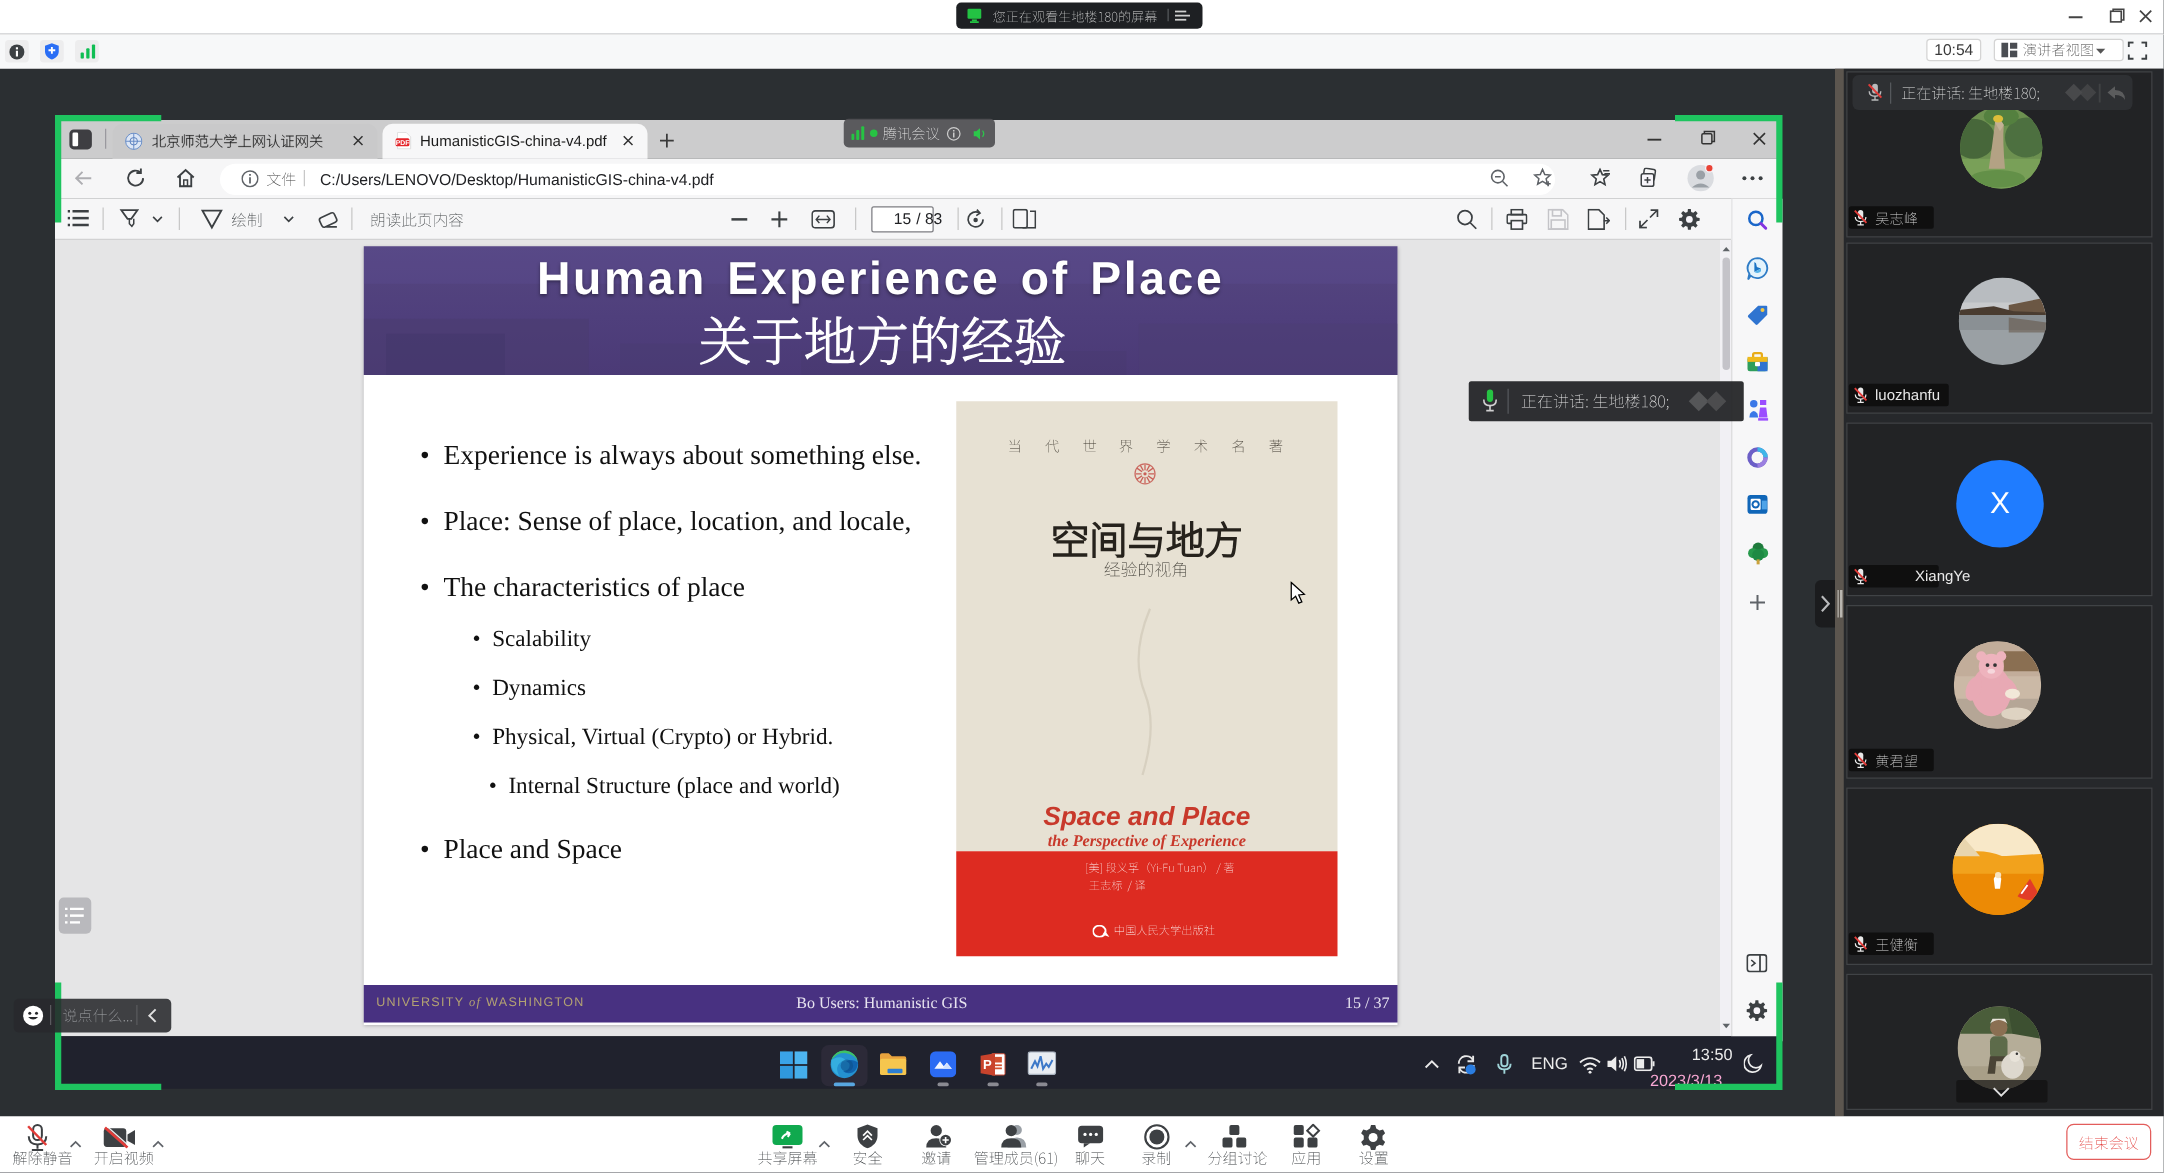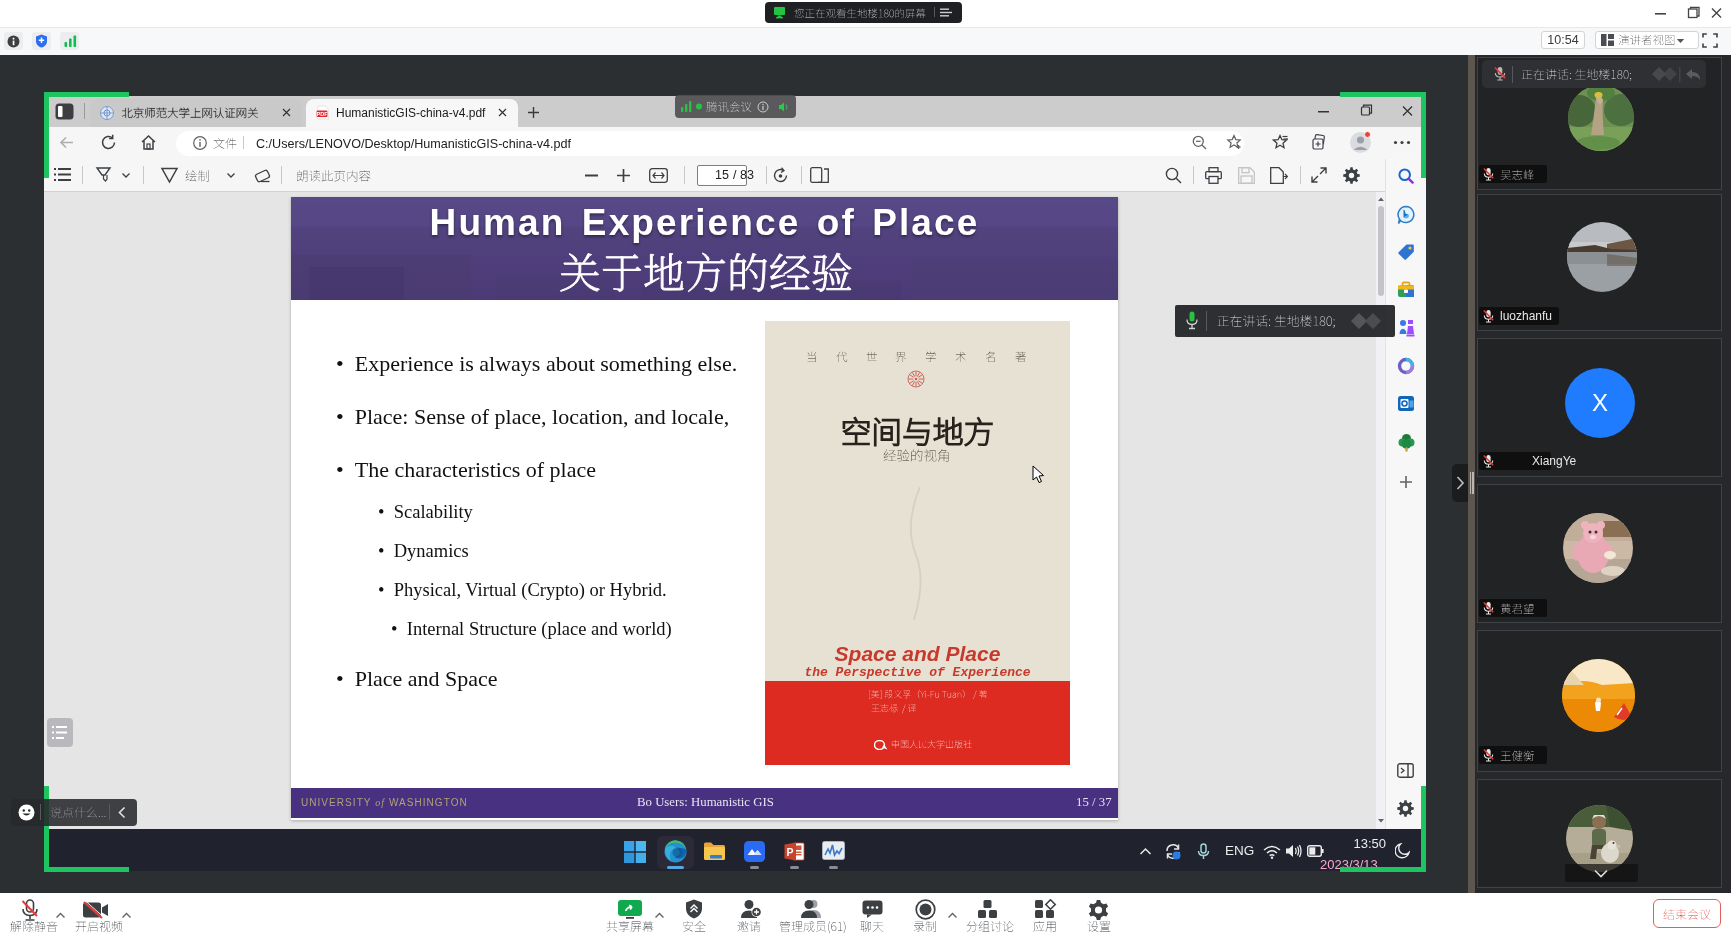--- a/index.html
+++ b/index.html
@@ -384,21 +384,21 @@
 <svg style="position:absolute;left:839.7px;top:407.9px;overflow:visible;" width="155" height="43" viewBox="0 -35.65 155 43.40">
     <path d="M15.1 -9.8L16.0 -9.8L16.0 0.8L15.1 0.8L15.1 -9.8ZM2.8 -21.7L28.3 -21.7L28.3 -16.2L27.4 -16.2L27.4 -20.8L3.7 -20.8L3.7 -15.3L2.8 -15.3L2.8 -21.7ZM5.3 -10.3L25.9 -10.3L25.9 -9.4L5.3 -9.4L5.3 -10.3ZM2.6 0.2L28.5 0.2L28.5 1.1L2.6 1.1L2.6 0.2ZM18.2 -17.5L18.8 -18.1Q20.0 -17.4 21.3 -16.7Q22.6 -15.9 23.8 -15.1Q25.1 -14.3 26.2 -13.6Q27.3 -12.8 28.0 -12.2L27.5 -11.6Q26.7 -12.2 25.6 -12.9Q24.6 -13.7 23.3 -14.5Q22.0 -15.3 20.7 -16.1Q19.4 -16.9 18.2 -17.5ZM12.1 -18.3L12.8 -17.8Q11.7 -16.7 10.3 -15.6Q9.0 -14.4 7.3 -13.3Q5.7 -12.3 3.8 -11.4L3.1 -12.1Q6.1 -13.3 8.3 -15.0Q10.6 -16.7 12.1 -18.3ZM13.8 -25.5L14.7 -25.9Q15.3 -24.8 16.0 -23.5Q16.7 -22.2 17.1 -21.4L16.1 -21.0Q15.8 -21.9 15.1 -23.2Q14.5 -24.5 13.8 -25.5ZM34.4 -19.2L35.3 -19.2L35.3 2.2L34.4 2.2L34.4 -19.2ZM34.9 -24.7L35.6 -25.1Q36.3 -24.5 37.1 -23.8Q37.8 -23.0 38.5 -22.3Q39.1 -21.6 39.5 -21.0L38.7 -20.5Q38.4 -21.1 37.8 -21.8Q37.1 -22.5 36.4 -23.3Q35.6 -24.1 34.9 -24.7ZM42.3 -23.8L58.2 -23.8L58.2 -22.9L42.3 -22.9L42.3 -23.8ZM57.6 -23.8L58.5 -23.8L58.5 0.5Q58.5 1.2 58.3 1.5Q58.1 1.8 57.7 2.0Q57.2 2.1 56.3 2.1Q55.4 2.1 54.0 2.1Q54.0 2.0 53.9 1.6Q53.8 1.3 53.6 1.1Q54.8 1.1 55.8 1.1Q56.7 1.1 57.0 1.1Q57.4 1.1 57.5 1.0Q57.6 0.9 57.6 0.6L57.6 -23.8ZM42.0 -9.6L42.0 -4.2L50.9 -4.2L50.9 -9.6L42.0 -9.6ZM42.0 -15.8L42.0 -10.5L50.9 -10.5L50.9 -15.8L42.0 -15.8ZM41.1 -16.7L51.8 -16.7L51.8 -3.3L41.1 -3.3L41.1 -16.7ZM68.0 -13.1L88.3 -13.1L88.3 -12.2L68.0 -12.2L68.0 -13.1ZM69.7 -20.9L88.8 -20.9L88.8 -20.0L69.7 -20.0L69.7 -20.9ZM64.0 -6.7L83.3 -6.7L83.3 -5.7L64.0 -5.7L64.0 -6.7ZM87.9 -13.1L88.9 -13.1Q88.9 -13.1 88.9 -13.0Q88.9 -12.9 88.9 -12.7Q88.9 -12.6 88.8 -12.5Q88.3 -8.0 87.9 -5.2Q87.4 -2.4 86.8 -0.9Q86.3 0.6 85.6 1.2Q85.2 1.6 84.7 1.7Q84.2 1.8 83.5 1.9Q82.7 1.9 81.3 1.8Q79.8 1.7 78.1 1.6Q78.1 1.4 78.1 1.1Q78.0 0.9 77.8 0.7Q79.6 0.9 81.2 0.9Q82.7 1.0 83.3 1.0Q83.9 1.0 84.3 0.9Q84.6 0.8 84.8 0.6Q85.5 0.1 86.0 -1.4Q86.6 -2.9 87.0 -5.7Q87.5 -8.4 87.9 -12.9L87.9 -13.1ZM70.5 -24.9L71.3 -24.8Q71.0 -23.3 70.6 -21.6Q70.3 -19.9 69.9 -18.1Q69.4 -16.4 69.1 -14.9Q68.7 -13.3 68.3 -12.2L67.4 -12.2Q67.7 -13.4 68.1 -14.9Q68.5 -16.5 69.0 -18.3Q69.4 -20.0 69.8 -21.7Q70.2 -23.4 70.5 -24.9ZM113.2 -25.8L114.1 -25.8L114.1 -4.4L113.2 -4.4L113.2 -25.8ZM102.9 -12.6L120.3 -19.9L120.7 -19.1L103.3 -11.8L102.9 -12.6ZM106.5 -23.0L107.5 -23.0L107.5 -1.6Q107.5 -0.8 107.7 -0.3Q107.9 0.1 108.5 0.3Q109.1 0.5 110.2 0.5Q110.5 0.5 111.4 0.5Q112.2 0.5 113.3 0.5Q114.5 0.5 115.6 0.5Q116.8 0.5 117.7 0.5Q118.6 0.5 119.1 0.5Q120.1 0.5 120.6 0.1Q121.1 -0.3 121.3 -1.4Q121.5 -2.5 121.5 -4.4Q121.8 -4.3 122.0 -4.2Q122.3 -4.1 122.5 -4.0Q122.4 -2.0 122.1 -0.8Q121.8 0.4 121.1 0.9Q120.4 1.4 119.0 1.4Q118.8 1.4 117.9 1.4Q117.0 1.4 115.8 1.4Q114.6 1.4 113.4 1.4Q112.2 1.4 111.4 1.4Q110.5 1.4 110.3 1.4Q108.9 1.4 108.1 1.1Q107.2 0.9 106.9 0.2Q106.5 -0.4 106.5 -1.6L106.5 -23.0ZM120.2 -19.7L119.8 -19.7L120.3 -20.1L120.5 -20.4L121.1 -20.1L121.1 -19.8Q121.1 -17.7 121.1 -15.6Q121.1 -13.6 121.0 -11.9Q121.0 -10.2 120.9 -9.0Q120.8 -7.8 120.7 -7.4Q120.5 -6.6 120.0 -6.2Q119.6 -5.9 118.9 -5.9Q118.4 -5.8 117.6 -5.8Q116.8 -5.8 116.3 -5.8Q116.3 -6.1 116.2 -6.3Q116.1 -6.6 116.0 -6.8Q116.7 -6.8 117.5 -6.7Q118.4 -6.7 118.6 -6.7Q119.1 -6.7 119.4 -6.9Q119.7 -7.1 119.8 -7.8Q119.9 -8.1 120.0 -9.3Q120.1 -10.4 120.1 -12.0Q120.1 -13.7 120.1 -15.6Q120.2 -17.6 120.2 -19.7ZM94.5 -18.0L104.0 -18.0L104.0 -17.1L94.5 -17.1L94.5 -18.0ZM98.9 -25.4L99.8 -25.4L99.8 -5.8L98.9 -5.8L98.9 -25.4ZM94.4 -4.2Q95.6 -4.7 97.2 -5.3Q98.7 -6.0 100.5 -6.7Q102.2 -7.5 104.0 -8.2L104.2 -7.3Q101.7 -6.3 99.2 -5.2Q96.7 -4.1 94.8 -3.3L94.4 -4.2ZM126.6 -20.0L152.6 -20.0L152.6 -19.1L126.6 -19.1L126.6 -20.0ZM135.8 -12.9L148.6 -12.9L148.6 -12.0L135.8 -12.0L135.8 -12.9ZM148.3 -12.9L149.3 -12.9Q149.3 -12.9 149.3 -12.8Q149.3 -12.7 149.3 -12.5Q149.3 -12.4 149.2 -12.3Q148.9 -7.7 148.5 -5.0Q148.2 -2.2 147.8 -0.8Q147.4 0.6 146.8 1.2Q146.4 1.6 146.0 1.7Q145.5 1.9 144.8 1.9Q144.1 1.9 142.7 1.9Q141.3 1.8 139.7 1.7Q139.7 1.5 139.6 1.2Q139.5 1.0 139.4 0.8Q141.1 0.9 142.6 1.0Q144.1 1.0 144.6 1.0Q145.1 1.0 145.5 1.0Q145.8 0.9 146.0 0.7Q146.5 0.2 146.9 -1.2Q147.3 -2.6 147.7 -5.4Q148.0 -8.2 148.3 -12.7L148.3 -12.9ZM135.7 -19.6L136.6 -19.6Q136.5 -17.2 136.3 -14.7Q136.0 -12.1 135.4 -9.7Q134.8 -7.2 133.7 -5.0Q132.7 -2.8 130.9 -0.9Q129.1 0.9 126.5 2.2Q126.4 2.0 126.1 1.9Q125.9 1.7 125.8 1.6Q128.4 0.3 130.1 -1.5Q131.8 -3.3 132.9 -5.4Q134.0 -7.6 134.5 -10.0Q135.1 -12.4 135.3 -14.8Q135.6 -17.3 135.7 -19.6ZM138.4 -25.4L139.2 -25.7Q139.9 -24.6 140.5 -23.3Q141.2 -21.9 141.5 -21.0L140.6 -20.6Q140.3 -21.5 139.7 -22.9Q139.0 -24.2 138.4 -25.4Z" fill="#26221c" stroke="#26221c" stroke-width="1.8"></path>
   </svg>
 <svg style="position:absolute;left:883.2px;top:444.5px;overflow:visible;" width="68" height="19" viewBox="0 -15.52 68 18.90">
     <path d="M0.9 -2.6Q0.9 -2.7 0.8 -2.8Q0.8 -2.8 0.8 -2.9Q0.8 -3.0 0.7 -3.1Q0.9 -3.1 1.2 -3.4Q1.4 -3.6 1.7 -4.0Q1.9 -4.2 2.3 -4.6Q2.6 -5.0 3.0 -5.6Q3.5 -6.2 3.9 -6.9Q4.4 -7.6 4.8 -8.3L5.2 -8.1Q4.3 -6.6 3.3 -5.3Q2.3 -3.9 1.3 -2.9L1.3 -2.9Q1.3 -2.9 1.2 -2.9Q1.1 -2.9 1.1 -2.8Q1.0 -2.8 0.9 -2.7Q0.9 -2.7 0.9 -2.6ZM0.9 -2.6L0.9 -3.0L1.2 -3.2L5.0 -4.0Q5.0 -3.9 5.0 -3.8Q5.0 -3.7 5.0 -3.6Q3.7 -3.3 2.9 -3.2Q2.1 -3.0 1.7 -2.9Q1.3 -2.8 1.1 -2.7Q1.0 -2.7 0.9 -2.6ZM0.8 -5.8Q0.8 -5.9 0.8 -6.0Q0.7 -6.1 0.7 -6.1Q0.7 -6.2 0.6 -6.3Q0.8 -6.3 1.0 -6.6Q1.2 -6.8 1.4 -7.2Q1.5 -7.3 1.8 -7.7Q2.1 -8.1 2.4 -8.7Q2.7 -9.2 3.0 -9.9Q3.3 -10.5 3.5 -11.2L3.9 -11.0Q3.5 -10.1 3.1 -9.2Q2.6 -8.3 2.2 -7.6Q1.7 -6.8 1.2 -6.1L1.2 -6.1Q1.2 -6.1 1.1 -6.1Q1.1 -6.1 1.0 -6.0Q0.9 -6.0 0.9 -5.9Q0.8 -5.9 0.8 -5.8ZM0.8 -5.8L0.8 -6.2L1.1 -6.4L4.0 -6.8Q4.0 -6.7 4.0 -6.6Q4.0 -6.5 4.0 -6.4Q3.0 -6.3 2.4 -6.2Q1.8 -6.1 1.5 -6.0Q1.1 -5.9 1.0 -5.9Q0.9 -5.9 0.8 -5.8ZM0.7 -0.5Q1.2 -0.6 1.9 -0.8Q2.7 -1.0 3.5 -1.2Q4.3 -1.4 5.1 -1.6L5.1 -1.2Q4.0 -0.9 2.8 -0.6Q1.6 -0.3 0.8 -0.1L0.7 -0.5ZM5.7 -10.4L11.3 -10.4L11.3 -10.0L5.7 -10.0L5.7 -10.4ZM11.2 -10.4L11.2 -10.4L11.3 -10.5L11.6 -10.3Q11.2 -9.4 10.4 -8.6Q9.7 -7.8 8.8 -7.2Q7.9 -6.5 6.9 -6.0Q6.0 -5.5 5.1 -5.2Q5.1 -5.2 5.0 -5.3Q5.0 -5.3 4.9 -5.4Q4.9 -5.4 4.8 -5.5Q5.7 -5.8 6.6 -6.3Q7.5 -6.8 8.4 -7.4Q9.3 -8.0 10.0 -8.8Q10.7 -9.5 11.2 -10.3L11.2 -10.4ZM5.0 0.1L12.9 0.1L12.9 0.5L5.0 0.5L5.0 0.1ZM8.7 -4.2L9.1 -4.2L9.1 0.4L8.7 0.4L8.7 -4.2ZM5.8 -4.4L12.3 -4.4L12.3 -4.0L5.8 -4.0L5.8 -4.4ZM8.7 -7.3L8.9 -7.6Q9.6 -7.3 10.3 -6.9Q11.1 -6.6 11.7 -6.3Q12.4 -5.9 12.9 -5.6L12.6 -5.3Q12.2 -5.6 11.5 -5.9Q10.9 -6.3 10.1 -6.6Q9.4 -7.0 8.7 -7.3ZM18.5 -4.9L18.9 -4.9Q18.9 -4.9 18.9 -4.8Q18.9 -4.7 18.9 -4.6Q18.8 -2.8 18.7 -1.8Q18.5 -0.8 18.4 -0.2Q18.2 0.3 18.0 0.5Q17.9 0.7 17.7 0.7Q17.5 0.8 17.3 0.8Q17.0 0.8 16.6 0.8Q16.2 0.8 15.7 0.7Q15.7 0.6 15.6 0.5Q15.6 0.4 15.5 0.3Q16.1 0.4 16.6 0.4Q17.0 0.4 17.2 0.4Q17.4 0.4 17.5 0.4Q17.6 0.4 17.7 0.3Q17.9 0.1 18.0 -0.4Q18.2 -1.0 18.3 -2.0Q18.4 -3.1 18.5 -4.8L18.5 -4.9ZM14.1 -1.7Q14.8 -1.9 15.8 -2.2Q16.7 -2.5 17.8 -2.8L17.8 -2.4Q16.9 -2.1 15.9 -1.8Q15.0 -1.5 14.2 -1.3L14.1 -1.7ZM14.6 -10.5L18.2 -10.5L18.2 -10.1L14.6 -10.1L14.6 -10.5ZM18.0 -10.5L18.4 -10.5Q18.4 -9.8 18.3 -9.0Q18.2 -8.2 18.1 -7.4Q18.1 -6.6 18.0 -5.9Q17.9 -5.2 17.8 -4.7L17.4 -4.6Q17.5 -5.2 17.6 -5.9Q17.7 -6.6 17.8 -7.4Q17.8 -8.2 17.9 -9.0Q18.0 -9.8 18.0 -10.5ZM15.2 -9.0L15.6 -9.0Q15.5 -8.2 15.5 -7.4Q15.4 -6.6 15.3 -5.8Q15.2 -5.0 15.1 -4.5L14.7 -4.5Q14.8 -5.0 14.9 -5.8Q15.0 -6.6 15.1 -7.5Q15.2 -8.3 15.2 -9.0ZM14.9 -4.9L18.7 -4.9L18.7 -4.5L14.9 -4.5L14.9 -4.9ZM22.8 -10.7Q23.2 -10.0 23.8 -9.1Q24.4 -8.3 25.1 -7.6Q25.9 -6.9 26.5 -6.3Q26.5 -6.3 26.4 -6.3Q26.4 -6.2 26.3 -6.2Q26.3 -6.1 26.2 -6.1Q25.6 -6.6 24.8 -7.4Q24.1 -8.1 23.5 -9.0Q22.9 -9.8 22.5 -10.6L22.8 -10.7ZM22.7 -11.2L23.1 -11.2Q22.6 -10.1 22.0 -9.1Q21.4 -8.2 20.6 -7.4Q19.9 -6.6 19.0 -6.0Q19.0 -6.1 19.0 -6.1Q18.9 -6.2 18.9 -6.2Q18.8 -6.3 18.8 -6.3Q19.6 -6.9 20.3 -7.6Q21.1 -8.4 21.7 -9.3Q22.3 -10.2 22.7 -11.2ZM20.7 -7.0L24.6 -7.0L24.6 -6.6L20.7 -6.6L20.7 -7.0ZM19.9 -5.1L20.2 -5.1Q20.5 -4.6 20.7 -4.0Q20.9 -3.4 21.1 -2.9Q21.2 -2.3 21.3 -1.8L20.9 -1.8Q20.8 -2.2 20.7 -2.8Q20.5 -3.3 20.3 -3.9Q20.1 -4.5 19.9 -5.1ZM22.3 -5.4L22.7 -5.4Q22.8 -4.9 22.9 -4.3Q23.1 -3.7 23.1 -3.2Q23.2 -2.6 23.3 -2.2L22.9 -2.1Q22.9 -2.5 22.8 -3.1Q22.7 -3.7 22.6 -4.3Q22.5 -4.9 22.3 -5.4ZM25.5 -5.1L25.9 -5.0Q25.6 -4.2 25.1 -3.3Q24.7 -2.4 24.3 -1.5Q23.9 -0.6 23.4 -0.0L23.1 -0.1Q23.4 -0.6 23.7 -1.2Q24.1 -1.9 24.4 -2.6Q24.7 -3.2 25.0 -3.9Q25.3 -4.6 25.5 -5.1ZM19.4 -0.2L26.1 -0.2L26.1 0.2L19.4 0.2L19.4 -0.2ZM28.6 -9.1L32.7 -9.1L32.7 -0.5L28.6 -0.5L28.6 -0.9L32.3 -0.9L32.3 -8.7L28.6 -8.7L28.6 -9.1ZM28.3 -9.1L28.8 -9.1L28.8 0.6L28.3 0.6L28.3 -9.1ZM28.5 -5.2L32.5 -5.2L32.5 -4.8L28.5 -4.8L28.5 -5.2ZM30.6 -11.3L31.0 -11.1Q30.8 -10.6 30.6 -9.9Q30.3 -9.3 30.1 -8.9L29.8 -9.0Q29.9 -9.3 30.1 -9.7Q30.2 -10.1 30.4 -10.5Q30.5 -10.9 30.6 -11.3ZM34.7 -9.0L39.1 -9.0L39.1 -8.6L34.7 -8.6L34.7 -9.0ZM38.9 -9.0L39.3 -9.0Q39.3 -9.0 39.3 -9.0Q39.3 -8.9 39.3 -8.8Q39.3 -8.8 39.3 -8.7Q39.2 -6.4 39.1 -4.8Q39.1 -3.1 38.9 -2.1Q38.8 -1.1 38.7 -0.5Q38.5 -0.0 38.3 0.2Q38.2 0.4 38.0 0.5Q37.8 0.6 37.5 0.6Q37.2 0.6 36.7 0.6Q36.1 0.6 35.6 0.5Q35.6 0.4 35.5 0.3Q35.5 0.2 35.4 0.1Q36.1 0.2 36.7 0.2Q37.2 0.2 37.4 0.2Q37.6 0.2 37.8 0.2Q37.9 0.1 38.0 0.0Q38.2 -0.2 38.3 -0.7Q38.4 -1.3 38.5 -2.3Q38.7 -3.3 38.7 -4.9Q38.8 -6.6 38.9 -8.9L38.9 -9.0ZM35.2 -11.3L35.6 -11.2Q35.4 -10.2 35.1 -9.3Q34.8 -8.3 34.4 -7.5Q34.0 -6.7 33.5 -6.0Q33.5 -6.0 33.4 -6.1Q33.4 -6.1 33.3 -6.2Q33.2 -6.2 33.2 -6.2Q33.6 -6.9 34.0 -7.7Q34.4 -8.5 34.7 -9.4Q35.0 -10.4 35.2 -11.3ZM34.7 -5.9L35.0 -6.1Q35.4 -5.6 35.9 -5.1Q36.3 -4.5 36.7 -3.9Q37.0 -3.4 37.3 -3.0L36.9 -2.8Q36.7 -3.2 36.3 -3.7Q36.0 -4.3 35.5 -4.9Q35.1 -5.4 34.7 -5.9ZM46.8 -10.5L52.4 -10.5L52.4 -3.3L52.1 -3.3L52.1 -10.1L47.2 -10.1L47.2 -3.3L46.8 -3.3L46.8 -10.5ZM49.7 -3.7L50.1 -3.7L50.1 -0.1Q50.1 0.2 50.2 0.3Q50.3 0.4 50.7 0.4L52.2 0.4Q52.5 0.4 52.7 0.2Q52.8 -0.0 52.9 -0.5Q52.9 -1.0 53.0 -2.1Q53.1 -2.0 53.2 -1.9Q53.3 -1.9 53.4 -1.9Q53.3 -0.8 53.2 -0.2Q53.1 0.3 52.9 0.5Q52.7 0.7 52.2 0.7L50.7 0.7Q50.1 0.7 49.9 0.6Q49.7 0.4 49.7 -0.1L49.7 -3.7ZM49.3 -8.9L49.7 -8.9L49.7 -5.7Q49.7 -4.9 49.6 -4.0Q49.4 -3.1 49.0 -2.2Q48.6 -1.3 47.8 -0.5Q47.0 0.3 45.7 1.0Q45.7 0.9 45.7 0.9Q45.6 0.8 45.6 0.7Q45.5 0.7 45.5 0.6Q46.8 -0.0 47.5 -0.8Q48.3 -1.6 48.7 -2.4Q49.1 -3.2 49.2 -4.1Q49.3 -4.9 49.3 -5.7L49.3 -8.9ZM41.5 -8.8L45.4 -8.8L45.4 -8.4L41.5 -8.4L41.5 -8.8ZM43.4 -5.5L43.8 -5.9L43.8 0.9L43.4 0.9L43.4 -5.5ZM43.8 -5.9Q43.9 -5.8 44.2 -5.4Q44.5 -5.1 44.8 -4.8Q45.2 -4.4 45.4 -4.1Q45.7 -3.8 45.8 -3.6L45.5 -3.3Q45.4 -3.5 45.1 -3.8Q44.9 -4.1 44.5 -4.5Q44.2 -4.9 44.0 -5.2Q43.7 -5.5 43.5 -5.7L43.8 -5.9ZM45.3 -8.8L45.4 -8.8L45.5 -8.9L45.7 -8.7Q45.3 -7.6 44.6 -6.6Q43.9 -5.5 43.1 -4.7Q42.3 -3.8 41.5 -3.2Q41.5 -3.3 41.4 -3.3Q41.4 -3.4 41.3 -3.4Q41.2 -3.5 41.2 -3.5Q42.0 -4.1 42.8 -4.9Q43.6 -5.8 44.3 -6.7Q44.9 -7.7 45.3 -8.7L45.3 -8.8ZM42.9 -11.0L43.2 -11.2Q43.6 -10.8 44.0 -10.3Q44.4 -9.9 44.6 -9.5L44.2 -9.2Q44.1 -9.6 43.7 -10.1Q43.3 -10.6 42.9 -11.0ZM56.9 -8.1L65.4 -8.1L65.4 -7.7L56.9 -7.7L56.9 -8.1ZM56.9 -5.4L65.3 -5.4L65.3 -5.0L56.9 -5.0L56.9 -5.4ZM56.6 -2.7L65.3 -2.7L65.3 -2.3L56.6 -2.3L56.6 -2.7ZM56.7 -8.1L57.1 -8.1L57.1 -4.8Q57.1 -4.1 57.0 -3.4Q57.0 -2.6 56.8 -1.8Q56.6 -1.1 56.2 -0.3Q55.8 0.4 55.2 1.1Q55.2 1.0 55.2 0.9Q55.1 0.9 55.1 0.8Q55.0 0.8 55.0 0.8Q55.7 -0.0 56.1 -1.0Q56.5 -2.0 56.6 -3.0Q56.7 -4.0 56.7 -4.8L56.7 -8.1ZM65.2 -8.1L65.6 -8.1L65.6 0.1Q65.6 0.4 65.5 0.6Q65.4 0.7 65.1 0.8Q64.9 0.9 64.3 0.9Q63.8 0.9 62.9 0.9Q62.9 0.8 62.9 0.7Q62.9 0.7 62.8 0.6Q62.8 0.5 62.7 0.4Q63.3 0.5 63.7 0.5Q64.1 0.5 64.4 0.5Q64.7 0.4 64.9 0.4Q65.0 0.4 65.1 0.4Q65.2 0.3 65.2 0.1L65.2 -8.1ZM60.8 -8.0L61.2 -8.0L61.2 0.7L60.8 0.7L60.8 -8.0ZM58.4 -10.2L63.1 -10.2L63.1 -9.8L58.4 -9.8L58.4 -10.2ZM59.0 -11.2L59.4 -11.1Q59.0 -10.4 58.4 -9.6Q57.8 -8.8 57.0 -8.0Q56.2 -7.2 55.2 -6.5Q55.2 -6.5 55.1 -6.6Q55.1 -6.6 55.0 -6.7Q55.0 -6.7 54.9 -6.8Q55.9 -7.4 56.7 -8.2Q57.4 -9.0 58.0 -9.8Q58.6 -10.5 59.0 -11.2ZM63.0 -10.2L63.0 -10.2L63.1 -10.2L63.4 -10.0Q63.2 -9.6 62.9 -9.2Q62.6 -8.8 62.3 -8.5Q62.0 -8.1 61.7 -7.8Q61.7 -7.8 61.6 -7.9Q61.5 -8.0 61.4 -8.0Q61.7 -8.2 62.0 -8.6Q62.3 -9.0 62.5 -9.4Q62.8 -9.8 63.0 -10.1L63.0 -10.2Z" fill="#33302a"></path>
   </svg>
 <svg class="abs" style="left:890px;top:485px" width="60" height="140" viewBox="0 0 60 140">
     <path d="M30 2 Q14 40 26 70 Q36 95 24 135" fill="none" stroke="#d3ccbc" stroke-width="1.8" opacity="0.8"></path>
   </svg>
 <div class="abs" style="left:765px;top:642px;width:305px;text-align:center;font-family:'Liberation Sans',sans-serif;font-style:italic;font-weight:bold;font-size:21px;color:#c8392b;">Space and Place</div>
-<div class="abs" style="left:765px;top:665px;width:305px;text-align:center;font-family:Liberation Mono, monospace;font-style:italic;font-weight:bold;font-size:13px;color:#c8392b;">the Perspective of Experience</div>
+<div class="abs" style="left:765px;top:665px;width:305px;text-align:center;font-family:Liberation Serif, serif;font-style:italic;font-weight:bold;font-size:13px;color:#c8392b;">the Perspective of Experience</div>
 <svg style="position:absolute;left:868.0px;top:686.6px;overflow:visible;" width="121" height="13" viewBox="0 -10.35 121 12.60">
     <path d="M1.0 1.5L1.0 -7.0L2.5 -7.0L2.5 -6.8L1.2 -6.8L1.2 1.3L2.5 1.3L2.5 1.5L1.0 1.5ZM3.6 -6.1L10.8 -6.1L10.8 -5.8L3.6 -5.8L3.6 -6.1ZM4.1 -4.8L10.3 -4.8L10.3 -4.5L4.1 -4.5L4.1 -4.8ZM3.4 -2.3L11.1 -2.3L11.1 -2.0L3.4 -2.0L3.4 -2.3ZM3.3 -3.5L11.2 -3.5L11.2 -3.2L3.3 -3.2L3.3 -3.5ZM7.0 -6.0L7.3 -6.0L7.3 -3.4L7.0 -3.4L7.0 -6.0ZM4.8 -7.4L5.0 -7.5Q5.3 -7.2 5.6 -6.9Q5.8 -6.5 5.9 -6.2L5.7 -6.1Q5.6 -6.4 5.3 -6.7Q5.1 -7.1 4.8 -7.4ZM9.3 -7.5L9.5 -7.3Q9.3 -7.0 9.0 -6.5Q8.7 -6.1 8.5 -5.8L8.3 -6.0Q8.4 -6.2 8.6 -6.4Q8.8 -6.7 9.0 -7.0Q9.1 -7.3 9.3 -7.5ZM7.1 -3.4L7.3 -3.4Q7.3 -2.7 7.1 -2.2Q7.0 -1.6 6.7 -1.2Q6.4 -0.7 6.0 -0.4Q5.5 -0.0 4.9 0.2Q4.2 0.4 3.3 0.6Q3.3 0.6 3.3 0.5Q3.2 0.5 3.2 0.4Q3.2 0.4 3.2 0.4Q4.1 0.2 4.7 -0.0Q5.3 -0.3 5.8 -0.6Q6.2 -0.9 6.5 -1.3Q6.7 -1.7 6.9 -2.3Q7.0 -2.8 7.1 -3.4ZM7.4 -2.2Q7.8 -1.2 8.8 -0.5Q9.8 0.1 11.2 0.3Q11.1 0.4 11.1 0.4Q11.1 0.4 11.0 0.5Q11.0 0.5 11.0 0.6Q10.1 0.4 9.3 0.0Q8.5 -0.3 8.0 -0.9Q7.4 -1.4 7.1 -2.1L7.4 -2.2ZM11.9 1.5L11.9 1.3L13.1 1.3L13.1 -6.8L11.9 -6.8L11.9 -7.0L13.4 -7.0L13.4 1.5L11.9 1.5ZM21.5 -7.2L23.4 -7.2L23.4 -6.9L21.5 -6.9L21.5 -7.2ZM20.6 -3.3L23.8 -3.3L23.8 -3.1L20.6 -3.1L20.6 -3.3ZM17.7 -5.2L20.1 -5.2L20.1 -4.9L17.7 -4.9L17.7 -5.2ZM17.7 -3.3L20.1 -3.3L20.1 -3.1L17.7 -3.1L17.7 -3.3ZM21.2 -3.1Q21.5 -2.3 22.0 -1.6Q22.5 -0.9 23.3 -0.4Q24.0 0.1 24.9 0.4Q24.9 0.4 24.8 0.4Q24.8 0.5 24.8 0.5Q24.7 0.5 24.7 0.6Q23.4 0.2 22.4 -0.8Q21.4 -1.7 20.9 -3.0L21.2 -3.1ZM16.8 -1.2Q17.2 -1.3 17.7 -1.4Q18.3 -1.4 18.9 -1.6Q19.6 -1.7 20.2 -1.8L20.2 -1.5Q19.3 -1.3 18.4 -1.2Q17.5 -1.1 16.8 -0.9L16.8 -1.2ZM19.9 -7.5L20.2 -7.3Q19.8 -7.1 19.4 -7.0Q19.0 -6.9 18.6 -6.7Q18.1 -6.6 17.7 -6.5Q17.7 -6.6 17.6 -6.6Q17.6 -6.7 17.6 -6.7Q18.0 -6.8 18.4 -7.0Q18.9 -7.1 19.3 -7.2Q19.6 -7.3 19.9 -7.5ZM21.3 -7.2L21.6 -7.2L21.6 -6.1Q21.6 -5.7 21.5 -5.3Q21.4 -4.9 21.2 -4.5Q20.9 -4.1 20.5 -3.8Q20.4 -3.8 20.4 -3.8Q20.4 -3.9 20.3 -3.9Q20.3 -3.9 20.3 -3.9Q20.7 -4.3 21.0 -4.6Q21.2 -5.0 21.3 -5.4Q21.3 -5.8 21.3 -6.1L21.3 -7.2ZM23.8 -3.3L23.8 -3.3L23.9 -3.4L24.1 -3.3Q23.8 -2.1 23.2 -1.3Q22.6 -0.6 21.8 -0.1Q21.0 0.4 20.1 0.7Q20.1 0.6 20.0 0.6Q20.0 0.5 20.0 0.5Q19.9 0.5 19.9 0.4Q20.8 0.2 21.6 -0.3Q22.3 -0.7 22.9 -1.5Q23.5 -2.2 23.8 -3.3L23.8 -3.3ZM17.6 -6.8L17.8 -6.7L17.8 0.6L17.6 0.6L17.6 -6.8ZM23.2 -7.2L23.5 -7.2L23.5 -4.7Q23.5 -4.5 23.5 -4.5Q23.6 -4.4 23.7 -4.4Q23.7 -4.4 23.9 -4.4Q24.1 -4.4 24.3 -4.4Q24.4 -4.4 24.5 -4.4Q24.6 -4.4 24.7 -4.4Q24.8 -4.4 24.9 -4.4Q24.9 -4.4 24.9 -4.3Q24.9 -4.3 24.9 -4.2Q24.8 -4.2 24.7 -4.2Q24.6 -4.2 24.5 -4.2Q24.4 -4.2 24.3 -4.2Q24.1 -4.2 23.9 -4.2Q23.7 -4.2 23.7 -4.2Q23.5 -4.2 23.4 -4.3Q23.3 -4.3 23.3 -4.4Q23.2 -4.5 23.2 -4.7L23.2 -7.2ZM27.0 -6.6Q27.5 -5.4 28.2 -4.3Q28.9 -3.2 29.8 -2.3Q30.7 -1.4 31.7 -0.7Q32.7 0.0 33.9 0.4Q33.9 0.4 33.8 0.5Q33.8 0.5 33.8 0.6Q33.7 0.6 33.7 0.6Q32.5 0.2 31.5 -0.5Q30.5 -1.2 29.6 -2.2Q28.7 -3.1 28.0 -4.2Q27.3 -5.3 26.8 -6.5L27.0 -6.6ZM32.6 -6.8L32.9 -6.7Q32.4 -5.5 31.8 -4.4Q31.2 -3.3 30.3 -2.3Q29.5 -1.4 28.4 -0.7Q27.3 0.1 25.9 0.6Q25.9 0.5 25.9 0.5Q25.8 0.4 25.8 0.4Q27.1 -0.1 28.2 -0.9Q29.3 -1.6 30.1 -2.5Q31.0 -3.4 31.6 -4.5Q32.2 -5.6 32.6 -6.8ZM29.3 -7.4L29.6 -7.5Q29.7 -7.2 29.9 -6.8Q30.1 -6.4 30.2 -6.0Q30.3 -5.7 30.4 -5.4L30.2 -5.3Q30.1 -5.6 30.0 -5.9Q29.8 -6.3 29.7 -6.7Q29.5 -7.1 29.3 -7.4ZM34.9 -2.3L42.8 -2.3L42.8 -2.0L34.9 -2.0L34.9 -2.3ZM35.9 -4.3L41.3 -4.3L41.3 -4.0L35.9 -4.0L35.9 -4.3ZM38.8 -2.9L39.1 -2.9L39.1 0.2Q39.1 0.3 39.0 0.4Q39.0 0.5 38.8 0.6Q38.6 0.6 38.3 0.6Q37.9 0.6 37.3 0.6Q37.3 0.5 37.3 0.5Q37.2 0.4 37.2 0.3Q37.5 0.4 37.8 0.4Q38.1 0.4 38.3 0.4Q38.5 0.4 38.6 0.3Q38.7 0.3 38.8 0.3Q38.8 0.3 38.8 0.2L38.8 -2.9ZM41.2 -4.3L41.2 -4.3L41.3 -4.3L41.5 -4.2Q41.2 -3.9 40.8 -3.6Q40.3 -3.3 39.9 -3.1Q39.4 -2.8 39.0 -2.7Q39.0 -2.7 38.9 -2.8Q38.8 -2.8 38.8 -2.9Q39.2 -3.0 39.7 -3.2Q40.1 -3.5 40.5 -3.7Q40.9 -4.0 41.2 -4.2L41.2 -4.3ZM41.9 -7.5L42.2 -7.3Q41.6 -7.2 40.8 -7.1Q40.0 -6.9 39.1 -6.9Q38.3 -6.8 37.3 -6.7Q36.4 -6.7 35.6 -6.6Q35.6 -6.7 35.5 -6.8Q35.5 -6.8 35.5 -6.9Q36.3 -6.9 37.2 -7.0Q38.1 -7.0 39.0 -7.1Q39.9 -7.2 40.6 -7.3Q41.4 -7.4 41.9 -7.5ZM35.8 -6.2L36.0 -6.3Q36.3 -5.9 36.5 -5.5Q36.8 -5.0 36.9 -4.7L36.6 -4.6Q36.5 -4.9 36.3 -5.4Q36.0 -5.8 35.8 -6.2ZM38.3 -6.4L38.5 -6.4Q38.7 -6.1 38.9 -5.6Q39.1 -5.2 39.2 -4.9L38.9 -4.8Q38.8 -5.1 38.6 -5.5Q38.5 -6.0 38.3 -6.4ZM41.7 -6.6L42.0 -6.5Q41.7 -6.0 41.3 -5.5Q41.0 -5.0 40.7 -4.6L40.5 -4.7Q40.7 -5.0 40.9 -5.3Q41.1 -5.6 41.3 -6.0Q41.5 -6.3 41.7 -6.6ZM49.9 -3.4Q49.9 -4.2 50.1 -5.0Q50.3 -5.7 50.7 -6.4Q51.1 -7.0 51.7 -7.7L51.9 -7.5Q51.4 -6.9 51.0 -6.2Q50.6 -5.6 50.4 -4.9Q50.2 -4.2 50.2 -3.4Q50.2 -2.7 50.4 -2.0Q50.6 -1.3 51.0 -0.6Q51.4 0.1 51.9 0.6L51.7 0.8Q51.1 0.2 50.7 -0.5Q50.3 -1.2 50.1 -1.9Q49.9 -2.6 49.9 -3.4ZM54.4 -0.0L54.4 -2.7L52.4 -6.5L52.8 -6.5L53.8 -4.4Q54.0 -4.1 54.1 -3.7Q54.3 -3.4 54.5 -3.0L54.5 -3.0Q54.7 -3.4 54.9 -3.7Q55.1 -4.1 55.3 -4.4L56.3 -6.5L56.7 -6.5L54.7 -2.7L54.7 -0.0L54.4 -0.0ZM57.6 -0.0L57.6 -4.7L58.0 -4.7L58.0 -0.0L57.6 -0.0ZM57.8 -5.9Q57.7 -5.9 57.6 -6.0Q57.5 -6.1 57.5 -6.3Q57.5 -6.5 57.6 -6.6Q57.7 -6.7 57.8 -6.7Q58.0 -6.7 58.0 -6.6Q58.1 -6.5 58.1 -6.3Q58.1 -6.1 58.0 -6.0Q58.0 -5.9 57.8 -5.9ZM59.3 -2.3L59.3 -2.6L61.5 -2.6L61.5 -2.3L59.3 -2.3ZM62.8 -0.0L62.8 -6.5L66.3 -6.5L66.3 -6.2L63.1 -6.2L63.1 -3.5L65.8 -3.5L65.8 -3.2L63.1 -3.2L63.1 -0.0L62.8 -0.0ZM68.8 0.1Q68.0 0.1 67.7 -0.3Q67.3 -0.8 67.3 -1.7L67.3 -4.7L67.7 -4.7L67.7 -1.7Q67.7 -0.9 67.9 -0.6Q68.2 -0.2 68.8 -0.2Q69.2 -0.2 69.6 -0.4Q70.0 -0.7 70.4 -1.2L70.4 -4.7L70.7 -4.7L70.7 -0.0L70.5 -0.0L70.4 -0.8L70.4 -0.8Q70.0 -0.4 69.7 -0.1Q69.3 0.1 68.8 0.1ZM76.1 -0.0L76.1 -6.2L74.0 -6.2L74.0 -6.5L78.5 -6.5L78.5 -6.2L76.4 -6.2L76.4 -0.0L76.1 -0.0ZM81.1 0.1Q80.4 0.1 80.0 -0.3Q79.7 -0.8 79.7 -1.7L79.7 -4.7L80.0 -4.7L80.0 -1.7Q80.0 -0.9 80.3 -0.6Q80.5 -0.2 81.1 -0.2Q81.6 -0.2 81.9 -0.4Q82.3 -0.7 82.7 -1.2L82.7 -4.7L83.1 -4.7L83.1 -0.0L82.8 -0.0L82.8 -0.8L82.7 -0.8Q82.4 -0.4 82.0 -0.1Q81.6 0.1 81.1 0.1ZM86.0 0.1Q85.6 0.1 85.3 -0.0Q85.0 -0.2 84.8 -0.4Q84.6 -0.7 84.6 -1.2Q84.6 -2.0 85.3 -2.4Q86.1 -2.8 87.7 -3.0Q87.7 -3.3 87.6 -3.7Q87.5 -4.1 87.3 -4.3Q87.0 -4.6 86.5 -4.6Q86.0 -4.6 85.6 -4.4Q85.2 -4.2 85.0 -4.0L84.8 -4.2Q85.0 -4.4 85.2 -4.5Q85.5 -4.6 85.8 -4.8Q86.2 -4.9 86.6 -4.9Q87.1 -4.9 87.4 -4.6Q87.8 -4.4 87.9 -4.0Q88.0 -3.6 88.0 -3.1L88.0 -0.0L87.7 -0.0L87.7 -0.6L87.7 -0.6Q87.3 -0.3 86.9 -0.1Q86.4 0.1 86.0 0.1ZM86.0 -0.2Q86.4 -0.2 86.8 -0.4Q87.2 -0.6 87.7 -1.0L87.7 -2.7Q86.7 -2.6 86.1 -2.4Q85.5 -2.2 85.2 -1.9Q84.9 -1.6 84.9 -1.2Q84.9 -0.6 85.2 -0.4Q85.6 -0.2 86.0 -0.2ZM89.8 -0.0L89.8 -4.7L90.0 -4.7L90.1 -4.0L90.1 -4.0Q90.5 -4.4 90.9 -4.6Q91.3 -4.9 91.8 -4.9Q92.5 -4.9 92.8 -4.4Q93.2 -4.0 93.2 -3.1L93.2 -0.0L92.9 -0.0L92.9 -3.0Q92.9 -3.8 92.6 -4.2Q92.3 -4.6 91.7 -4.6Q91.3 -4.6 90.9 -4.3Q90.5 -4.1 90.1 -3.6L90.1 -0.0L89.8 -0.0ZM96.5 -3.4Q96.5 -2.6 96.3 -1.9Q96.1 -1.2 95.7 -0.5Q95.3 0.2 94.7 0.8L94.5 0.6Q95.1 0.1 95.4 -0.6Q95.8 -1.3 96.0 -2.0Q96.2 -2.7 96.2 -3.4Q96.2 -4.2 96.0 -4.9Q95.8 -5.6 95.4 -6.2Q95.1 -6.9 94.5 -7.5L94.7 -7.7Q95.3 -7.0 95.7 -6.4Q96.1 -5.7 96.3 -5.0Q96.5 -4.2 96.5 -3.4ZM105.1 1.6L108.3 -7.0L108.6 -7.0L105.4 1.6L105.1 1.6ZM111.1 -3.7L119.0 -3.7L119.0 -3.5L111.1 -3.5L111.1 -3.7ZM111.9 -5.1L117.0 -5.1L117.0 -4.9L111.9 -4.9L111.9 -5.1ZM113.1 -1.3L118.0 -1.3L118.0 -1.0L113.1 -1.0L113.1 -1.3ZM113.1 0.1L117.9 0.1L117.9 0.3L113.1 0.3L113.1 0.1ZM114.3 -5.9L114.6 -5.9L114.6 -3.6L114.3 -3.6L114.3 -5.9ZM118.2 -5.8L118.4 -5.6Q117.5 -4.7 116.3 -3.9Q115.2 -3.2 113.9 -2.6Q112.5 -2.0 111.2 -1.6Q111.2 -1.6 111.1 -1.7Q111.1 -1.7 111.1 -1.8Q111.0 -1.8 111.0 -1.8Q112.4 -2.2 113.7 -2.8Q115.0 -3.4 116.2 -4.1Q117.3 -4.9 118.2 -5.8ZM113.4 -7.5L113.6 -7.5L113.6 -5.6L113.4 -5.6L113.4 -7.5ZM116.5 -7.5L116.7 -7.5L116.7 -5.6L116.5 -5.6L116.5 -7.5ZM111.2 -6.6L119.0 -6.6L119.0 -6.4L111.2 -6.4L111.2 -6.6ZM113.2 -2.5L118.0 -2.5L118.0 -2.3L113.2 -2.3L113.2 0.6L113.0 0.6L113.0 -2.4L113.1 -2.5L113.2 -2.5ZM117.8 -2.5L118.1 -2.5L118.1 0.6L117.8 0.6L117.8 -2.5Z" fill="#ffffff"></path>
   </svg>
 <svg style="position:absolute;left:871.0px;top:700.6px;overflow:visible;" width="47" height="13" viewBox="0 -10.35 47 12.60">
     <path d="M1.0 -6.8L8.0 -6.8L8.0 -6.5L1.0 -6.5L1.0 -6.8ZM1.4 -3.6L7.7 -3.6L7.7 -3.3L1.4 -3.3L1.4 -3.6ZM0.5 -0.0L8.5 -0.0L8.5 0.2L0.5 0.2L0.5 -0.0ZM4.4 -6.8L4.6 -6.8L4.6 0.1L4.4 0.1L4.4 -6.8ZM9.5 -6.0L17.5 -6.0L17.5 -5.7L9.5 -5.7L9.5 -6.0ZM10.1 -3.8L16.9 -3.8L16.9 -3.5L10.1 -3.5L10.1 -3.8ZM13.3 -7.5L13.6 -7.5L13.6 -3.6L13.3 -3.6L13.3 -7.5ZM11.5 -2.3L11.8 -2.3L11.8 -0.1Q11.8 0.1 11.9 0.2Q12.1 0.2 12.5 0.2Q12.6 0.2 12.9 0.2Q13.1 0.2 13.4 0.2Q13.7 0.2 14.0 0.2Q14.3 0.2 14.6 0.2Q14.8 0.2 15.0 0.2Q15.2 0.2 15.4 0.2Q15.5 0.1 15.6 -0.2Q15.6 -0.5 15.6 -1.0Q15.7 -1.0 15.7 -0.9Q15.8 -0.9 15.8 -0.9Q15.9 -0.9 15.9 -0.9Q15.9 -0.3 15.8 -0.0Q15.7 0.3 15.5 0.4Q15.3 0.5 15.0 0.5Q14.9 0.5 14.7 0.5Q14.4 0.5 14.1 0.5Q13.8 0.5 13.4 0.5Q13.1 0.5 12.9 0.5Q12.6 0.5 12.6 0.5Q12.2 0.5 11.9 0.5Q11.7 0.4 11.6 0.3Q11.5 0.2 11.5 -0.1L11.5 -2.3ZM12.5 -2.9L12.7 -3.1Q13.0 -2.9 13.4 -2.6Q13.8 -2.3 14.2 -2.1Q14.5 -1.8 14.7 -1.5L14.5 -1.3Q14.3 -1.6 14.0 -1.9Q13.6 -2.1 13.3 -2.4Q12.9 -2.7 12.5 -2.9ZM15.9 -2.2L16.1 -2.2Q16.4 -1.9 16.6 -1.4Q16.9 -1.0 17.1 -0.6Q17.3 -0.1 17.4 0.2L17.1 0.3Q17.0 -0.0 16.8 -0.4Q16.6 -0.9 16.4 -1.3Q16.1 -1.8 15.9 -2.2ZM10.6 -2.2L10.8 -2.1Q10.7 -1.7 10.6 -1.3Q10.4 -0.9 10.2 -0.5Q10.0 -0.1 9.8 0.2L9.5 0.1Q9.8 -0.2 10.0 -0.6Q10.2 -1.0 10.3 -1.4Q10.5 -1.8 10.6 -2.2ZM22.2 -6.7L26.1 -6.7L26.1 -6.4L22.2 -6.4L22.2 -6.7ZM21.8 -4.5L26.5 -4.5L26.5 -4.2L21.8 -4.2L21.8 -4.5ZM23.9 -4.4L24.2 -4.4L24.2 0.2Q24.2 0.3 24.1 0.4Q24.0 0.5 23.9 0.6Q23.8 0.6 23.4 0.6Q23.1 0.6 22.7 0.6Q22.7 0.5 22.6 0.5Q22.6 0.4 22.5 0.3Q23.0 0.3 23.3 0.3Q23.6 0.3 23.7 0.3Q23.8 0.3 23.8 0.3Q23.9 0.3 23.9 0.2L23.9 -4.4ZM25.1 -3.0L25.3 -3.1Q25.6 -2.6 25.8 -2.2Q26.0 -1.7 26.2 -1.2Q26.4 -0.8 26.5 -0.4L26.2 -0.3Q26.1 -0.7 25.9 -1.1Q25.7 -1.6 25.5 -2.1Q25.3 -2.6 25.1 -3.0ZM22.7 -3.1L22.9 -3.0Q22.8 -2.5 22.6 -2.0Q22.4 -1.5 22.2 -1.1Q21.9 -0.6 21.7 -0.3Q21.6 -0.3 21.6 -0.4Q21.6 -0.4 21.5 -0.4Q21.5 -0.4 21.4 -0.5Q21.8 -1.0 22.1 -1.6Q22.5 -2.3 22.7 -3.1ZM18.6 -5.4L21.7 -5.4L21.7 -5.2L18.6 -5.2L18.6 -5.4ZM20.1 -7.5L20.3 -7.5L20.3 0.6L20.1 0.6L20.1 -7.5ZM20.1 -5.4L20.3 -5.3Q20.2 -4.8 20.0 -4.3Q19.8 -3.8 19.5 -3.3Q19.3 -2.8 19.0 -2.3Q18.8 -1.9 18.5 -1.6Q18.5 -1.7 18.4 -1.7Q18.4 -1.7 18.4 -1.8Q18.3 -1.8 18.3 -1.8Q18.6 -2.2 19.0 -2.8Q19.3 -3.4 19.6 -4.1Q19.9 -4.7 20.1 -5.4ZM20.3 -4.9Q20.4 -4.8 20.6 -4.6Q20.7 -4.4 21.0 -4.1Q21.2 -3.8 21.3 -3.6Q21.5 -3.3 21.6 -3.2L21.4 -3.0Q21.3 -3.1 21.1 -3.4Q21.0 -3.7 20.8 -3.9Q20.6 -4.2 20.4 -4.5Q20.2 -4.7 20.1 -4.8L20.3 -4.9ZM31.0 1.6L34.2 -7.0L34.5 -7.0L31.4 1.6L31.0 1.6ZM37.6 -7.0L37.8 -7.2Q38.0 -7.0 38.3 -6.7Q38.5 -6.5 38.7 -6.2Q38.8 -6.0 38.9 -5.8L38.7 -5.6Q38.6 -5.8 38.4 -6.0Q38.3 -6.3 38.1 -6.6Q37.8 -6.8 37.6 -7.0ZM38.3 0.3L38.3 0.1L38.4 -0.2L39.7 -1.0Q39.7 -0.9 39.7 -0.8Q39.8 -0.8 39.8 -0.7Q39.3 -0.4 39.0 -0.2Q38.8 -0.1 38.6 0.1Q38.4 0.2 38.4 0.2Q38.3 0.3 38.3 0.3ZM37.0 -4.6L38.7 -4.6L38.7 -4.3L37.0 -4.3L37.0 -4.6ZM40.0 -6.9L44.4 -6.9L44.4 -6.6L40.0 -6.6L40.0 -6.9ZM44.3 -6.9L44.3 -6.9L44.4 -6.9L44.6 -6.8Q44.2 -6.1 43.7 -5.6Q43.2 -5.1 42.5 -4.6Q41.9 -4.2 41.2 -3.9Q40.5 -3.6 39.8 -3.4Q39.8 -3.4 39.7 -3.5Q39.7 -3.5 39.7 -3.6Q39.7 -3.6 39.6 -3.6Q40.3 -3.8 41.0 -4.1Q41.7 -4.4 42.3 -4.8Q42.9 -5.2 43.5 -5.7Q44.0 -6.2 44.3 -6.8L44.3 -6.9ZM40.8 -6.8Q41.2 -6.0 41.9 -5.4Q42.5 -4.7 43.3 -4.3Q44.2 -3.9 45.2 -3.6Q45.1 -3.6 45.1 -3.6Q45.1 -3.5 45.0 -3.5Q45.0 -3.5 45.0 -3.4Q44.0 -3.7 43.2 -4.1Q42.3 -4.6 41.7 -5.2Q41.0 -5.9 40.6 -6.7L40.8 -6.8ZM40.3 -2.8L44.4 -2.8L44.4 -2.5L40.3 -2.5L40.3 -2.8ZM39.8 -1.3L45.0 -1.3L45.0 -1.0L39.8 -1.0L39.8 -1.3ZM42.3 -3.7L42.5 -3.7L42.5 0.7L42.3 0.7L42.3 -3.7ZM38.3 0.3Q38.3 0.3 38.2 0.2Q38.2 0.2 38.2 0.2Q38.1 0.1 38.1 0.1Q38.2 0.0 38.3 -0.2Q38.5 -0.4 38.5 -0.7L38.5 -4.6L38.8 -4.6L38.8 -0.3Q38.8 -0.3 38.7 -0.2Q38.7 -0.2 38.6 -0.1Q38.5 -0.0 38.4 0.1Q38.4 0.1 38.3 0.2Q38.3 0.3 38.3 0.3Z" fill="#ffffff"></path>
   </svg>
 <svg class="abs" style="left:874px;top:740px" width="14" height="10" viewBox="0 0 14 10">
     <ellipse cx="5.5" cy="5" rx="5" ry="4.5" fill="none" stroke="#fff" stroke-width="1.4"></ellipse>
     <path d="M8 7.5 L13.5 9.5 L10 4.5 Z" fill="#fff"></path>
   </svg>

